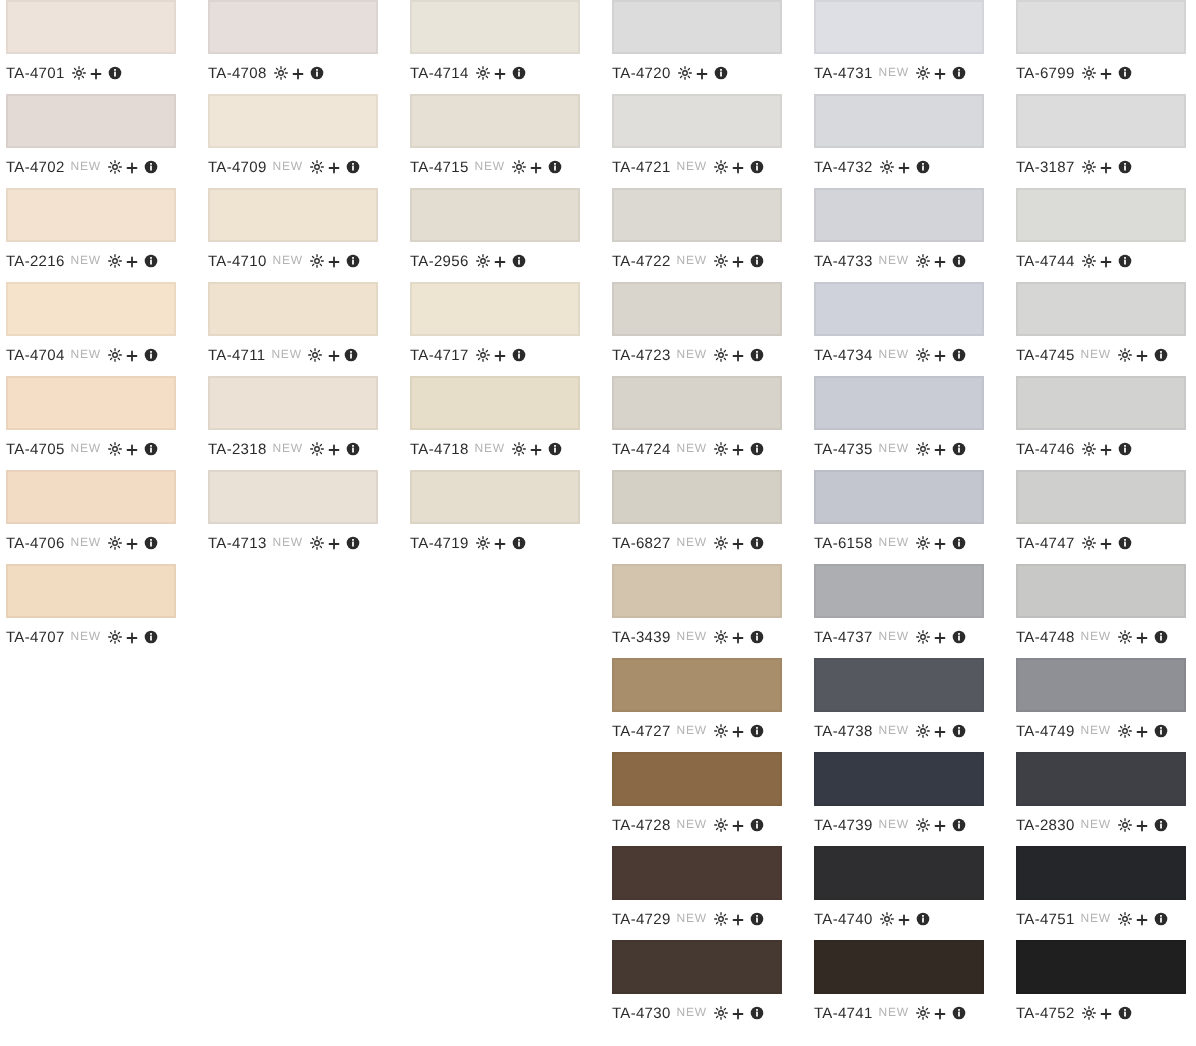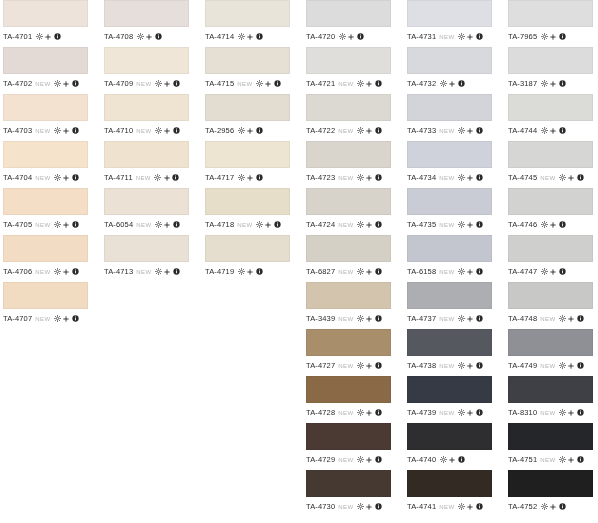--- a/index.html
+++ b/index.html
@@ -116,21 +116,21 @@
                 <rect x="7" y="6.4" width="2" height="5.6" fill="#ffffff"></rect>
                 <rect x="7" y="3.4" width="2" height="2.1" fill="#ffffff"></rect>
               </svg>
             </span>
           </span>
         </div>
       </div>
       <div class="cell">
         <div class="swatch" title="TA-4703" style="background: rgb(243, 226, 208);"></div>
         <div class="labelrow">
-          <span class="code">TA-4703</span>
+          <span class="code">TA-2216</span>
           <span class="newbadge">NEW</span>
           <span class="icons">
             <span class="ic ic-sun">
               <svg viewBox="0 0 16 16" xmlns="http://www.w3.org/2000/svg">
                 <circle cx="8" cy="8" r="2.6" fill="none" stroke="#2b2b2b" stroke-width="1.5"></circle>
                 <g stroke="#2b2b2b" stroke-width="1.5" stroke-linecap="round">
                   <line x1="8" y1="0.8" x2="8" y2="3"></line>
                   <line x1="8" y1="13" x2="8" y2="15.2"></line>
                   <line x1="0.8" y1="8" x2="3" y2="8"></line>
                   <line x1="13" y1="8" x2="15.2" y2="8"></line>
@@ -468,21 +468,21 @@
                 <rect x="7" y="6.4" width="2" height="5.6" fill="#ffffff"></rect>
                 <rect x="7" y="3.4" width="2" height="2.1" fill="#ffffff"></rect>
               </svg>
             </span>
           </span>
         </div>
       </div>
       <div class="cell">
         <div class="swatch" title="TA-4712" style="background: rgb(235, 225, 212);"></div>
         <div class="labelrow">
-          <span class="code">TA-6054</span>
+          <span class="code">TA-2318</span>
           <span class="newbadge">NEW</span>
           <span class="icons">
             <span class="ic ic-sun">
               <svg viewBox="0 0 16 16" xmlns="http://www.w3.org/2000/svg">
                 <circle cx="8" cy="8" r="2.6" fill="none" stroke="#2b2b2b" stroke-width="1.5"></circle>
                 <g stroke="#2b2b2b" stroke-width="1.5" stroke-linecap="round">
                   <line x1="8" y1="0.8" x2="8" y2="3"></line>
                   <line x1="8" y1="13" x2="8" y2="15.2"></line>
                   <line x1="0.8" y1="8" x2="3" y2="8"></line>
                   <line x1="13" y1="8" x2="15.2" y2="8"></line>
@@ -1639,21 +1639,21 @@
               </svg>
             </span>
           </span>
         </div>
       </div>
     </div>
     <div class="col">
       <div class="cell">
         <div class="swatch" title="TA-4742" style="background: rgb(222, 222, 222);"></div>
         <div class="labelrow">
-          <span class="code">TA-7965</span>
+          <span class="code">TA-6799</span>
           <span class="icons">
             <span class="ic ic-sun">
               <svg viewBox="0 0 16 16" xmlns="http://www.w3.org/2000/svg">
                 <circle cx="8" cy="8" r="2.6" fill="none" stroke="#2b2b2b" stroke-width="1.5"></circle>
                 <g stroke="#2b2b2b" stroke-width="1.5" stroke-linecap="round">
                   <line x1="8" y1="0.8" x2="8" y2="3"></line>
                   <line x1="8" y1="13" x2="8" y2="15.2"></line>
                   <line x1="0.8" y1="8" x2="3" y2="8"></line>
                   <line x1="13" y1="8" x2="15.2" y2="8"></line>
                   <line x1="2.9" y1="2.9" x2="4.4" y2="4.4"></line>
@@ -1946,21 +1946,21 @@
                 <rect x="7" y="6.4" width="2" height="5.6" fill="#ffffff"></rect>
                 <rect x="7" y="3.4" width="2" height="2.1" fill="#ffffff"></rect>
               </svg>
             </span>
           </span>
         </div>
       </div>
       <div class="cell">
         <div class="swatch" title="TA-4750" style="background: rgb(62, 64, 70);"></div>
         <div class="labelrow">
-          <span class="code">TA-8310</span>
+          <span class="code">TA-2830</span>
           <span class="newbadge">NEW</span>
           <span class="icons">
             <span class="ic ic-sun">
               <svg viewBox="0 0 16 16" xmlns="http://www.w3.org/2000/svg">
                 <circle cx="8" cy="8" r="2.6" fill="none" stroke="#2b2b2b" stroke-width="1.5"></circle>
                 <g stroke="#2b2b2b" stroke-width="1.5" stroke-linecap="round">
                   <line x1="8" y1="0.8" x2="8" y2="3"></line>
                   <line x1="8" y1="13" x2="8" y2="15.2"></line>
                   <line x1="0.8" y1="8" x2="3" y2="8"></line>
                   <line x1="13" y1="8" x2="15.2" y2="8"></line>

